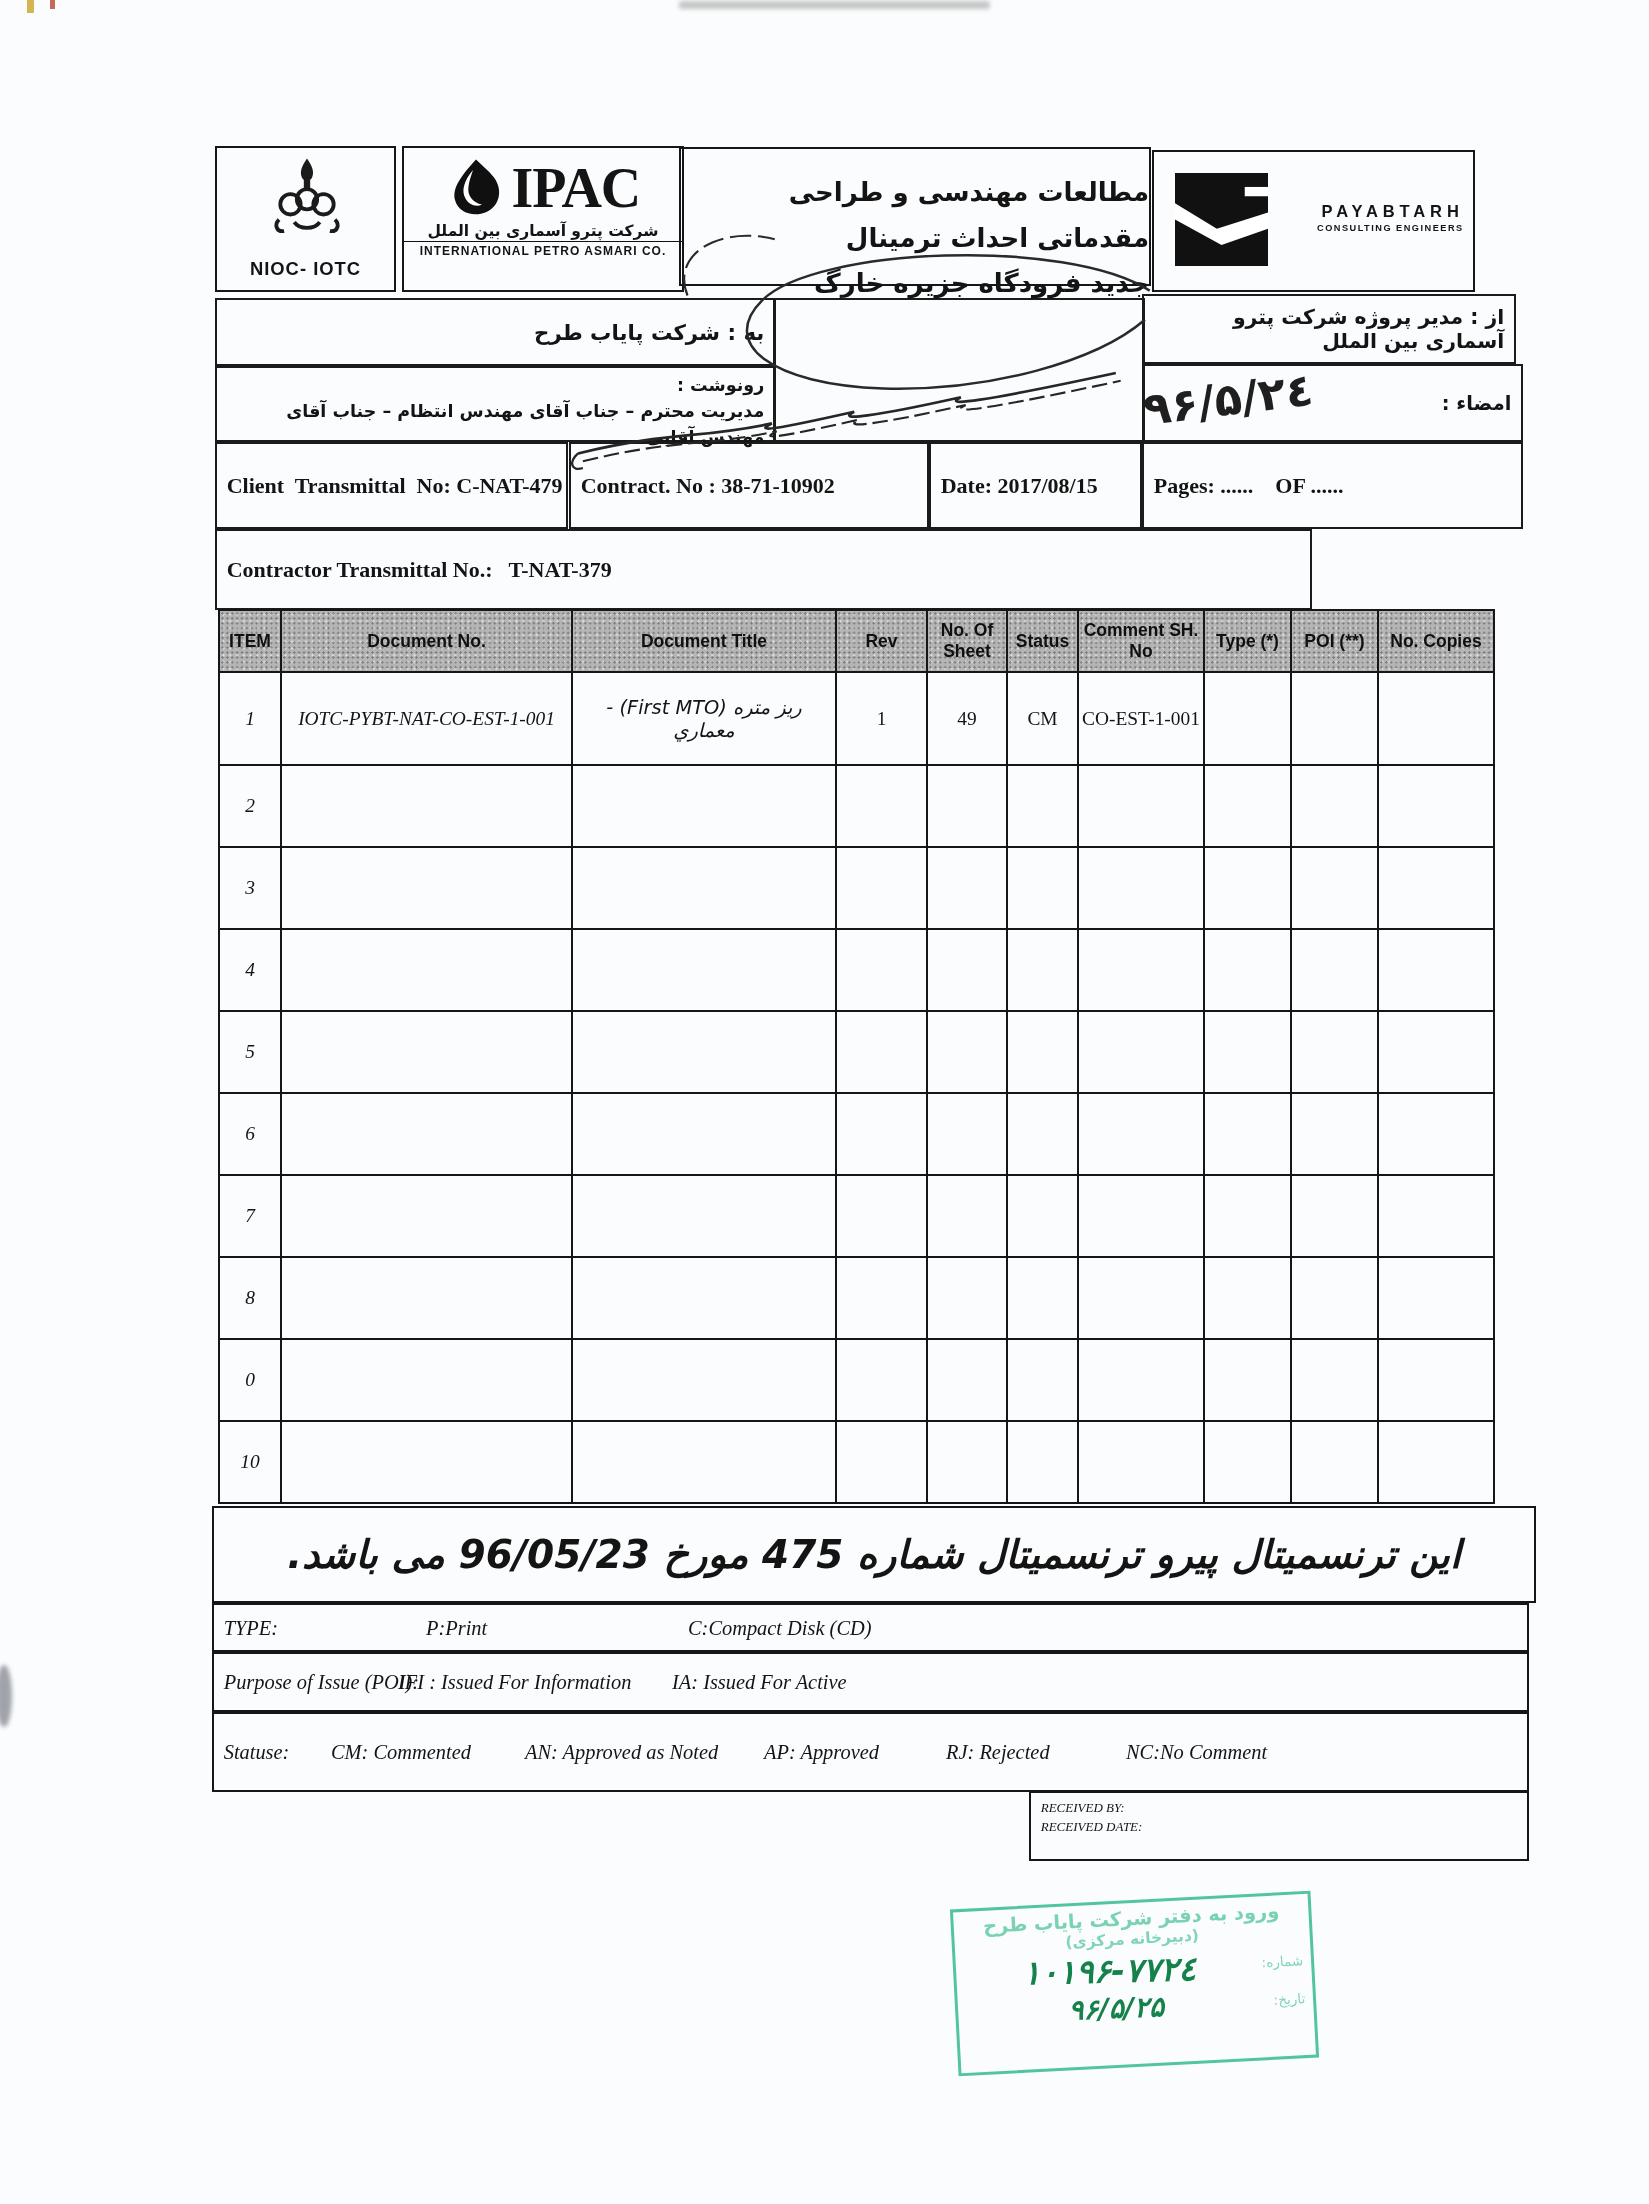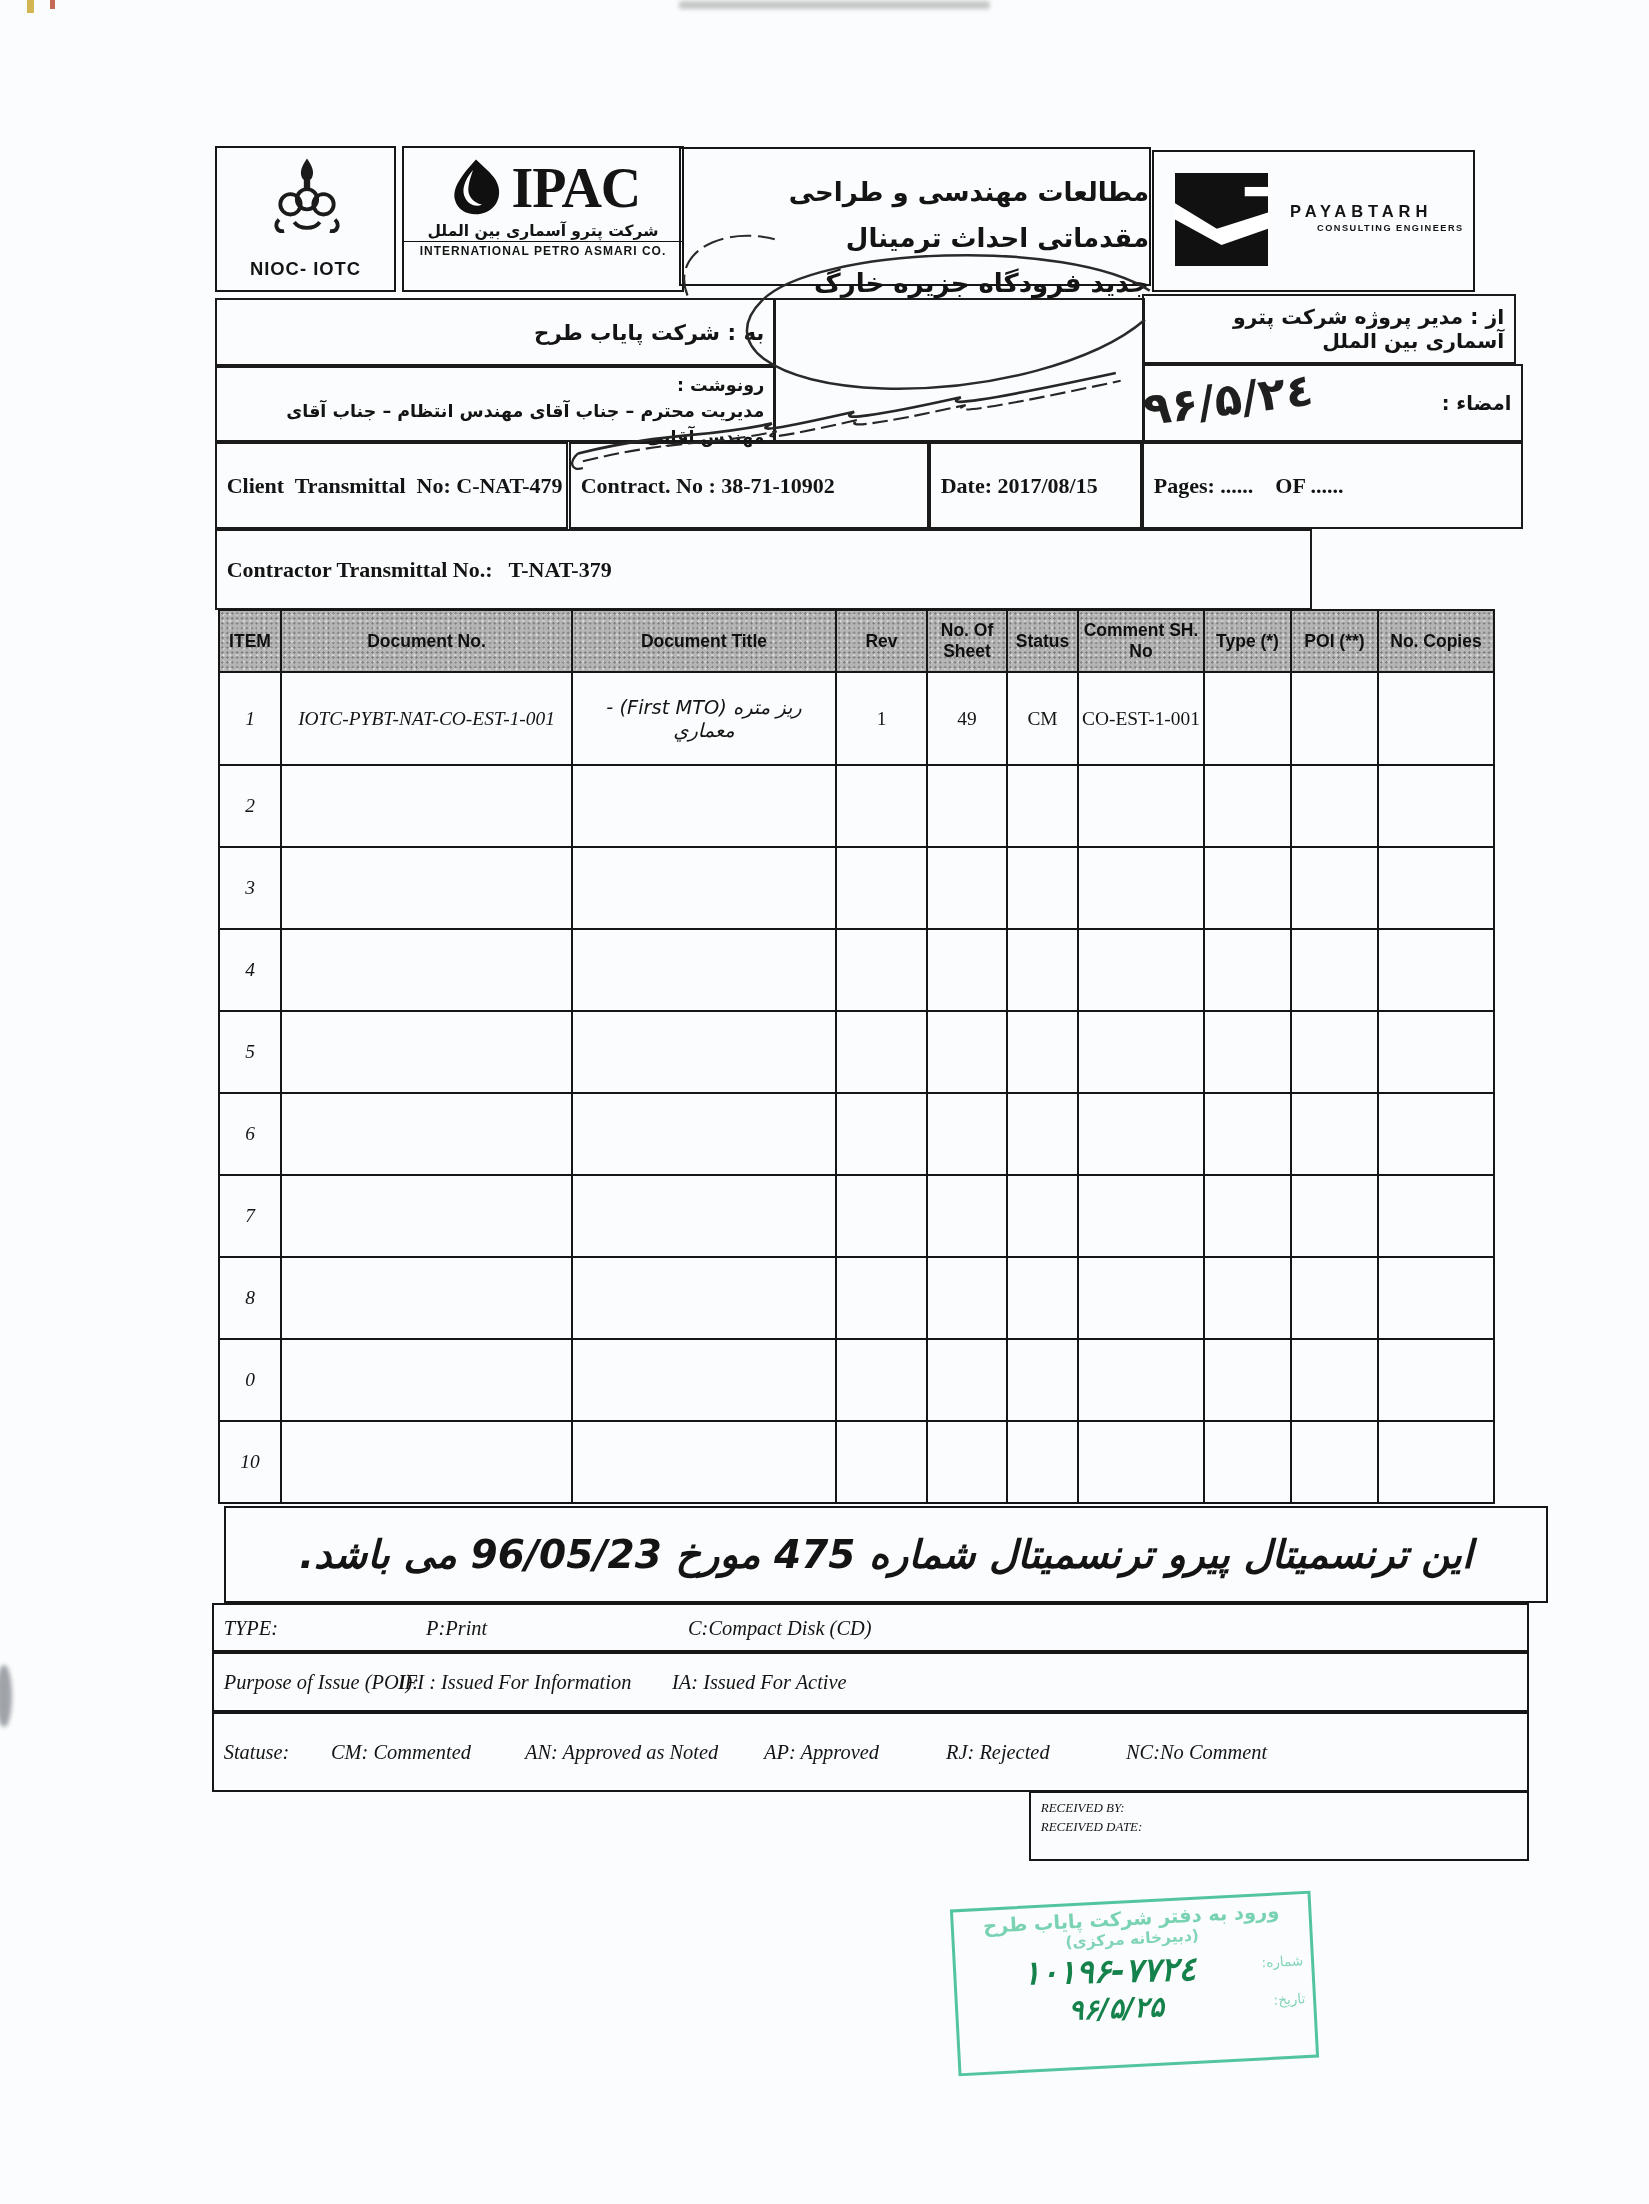--- a/index.html
+++ b/index.html
@@ -37,21 +37,21 @@
     background-color:#b5b5b5;
     background-image:radial-gradient(rgba(35,35,35,.38) 1px,transparent 1.3px),radial-gradient(rgba(252,252,252,.55) 1px,transparent 1.3px);
     background-size:4.9px 4.9px,6.8px 6.8px;text-align:center;padding:1.9px;
   }
   table.doc td{height:82px;font-size:19.4px;text-align:center;vertical-align:middle;}
   table.doc tr.first td{height:93px;}
   td.c-item{font-style:italic;font-size:20.4px;}
   td.c-docno{font-style:italic;font-size:18.4px;}
   td.c-title{font-family:"DejaVu Sans",sans-serif;direction:rtl;font-size:16.5px;font-style:italic;}
   
-  .note-box{position:absolute;left:224px;top:1506px;width:1324px;height:97px;border:2.9px solid #161616;box-sizing:border-box;
+  .note-box{position:absolute;left:212px;top:1506px;width:1324px;height:97px;border:2.9px solid #161616;box-sizing:border-box;
     display:flex;align-items:center;justify-content:center;}
   .note-text{font-family:"DejaVu Sans",sans-serif;direction:rtl;font-weight:bold;font-size:39px;font-style:italic;}
   .legend-row{position:absolute;left:212px;width:1317px;border:2.9px solid #161616;box-sizing:border-box;}
   .legend-row span{position:absolute;top:50%;transform:translateY(-50%);font-style:italic;font-size:20.4px;white-space:nowrap;}
   .confirm-left{position:absolute;left:212px;top:1791px;width:820px;height:70px;border:2.9px solid #161616;box-sizing:border-box;
     display:flex;align-items:center;padding-left:7.8px;font-style:italic;font-size:20.4px;}
   .confirm-right{position:absolute;left:1029px;top:1791px;width:500px;height:70px;border:2.9px solid #161616;box-sizing:border-box;
     padding:5.8px 9.7px;font-style:italic;font-size:13px;line-height:1.45;}
   
   .stamp{position:absolute;left:954px;top:1900px;width:361px;height:167px;border:3.4px solid #53c4a0;box-sizing:border-box;
@@ -107,21 +107,21 @@
     <div class="ipac-en">INTERNATIONAL PETRO ASMARI CO.</div>
   </div>
 
   <div class="hdr-box" style="left:679px;top:147px;width:472px;height:139px;">
     <div class="proj-title fa">
       <span>مطالعات مهندسی و طراحی مقدماتی احداث ترمینال</span><br>
       <span>جدید فرودگاه جزیره خارگ</span>
     </div>
   </div>
 
-  <div class="hdr-box" style="left:1152px;top:150px;width:323px;height:142px;">
+  <div class="hdr-box" style="left:1152px;top:150px;width:323px;height:142px;text-align:right;">
     <svg width="93" height="93" viewBox="0 0 40 40" style="position:absolute;left:21.3px;top:21.3px;">
       <rect x="0" y="0" width="40" height="40" fill="#111111"></rect>
       <path d="M0 13 L18 24 L40 17 L40 24 L20 31 L0 20 Z" fill="#ffffff"></path>
       <rect x="30" y="6" width="10" height="4" fill="#ffffff"></rect>
     </svg>
     <div class="payab-text">
       <div class="payab-name">PAYABTARH</div>
       <div class="payab-sub">CONSULTING ENGINEERS</div>
     </div>
   </div>

